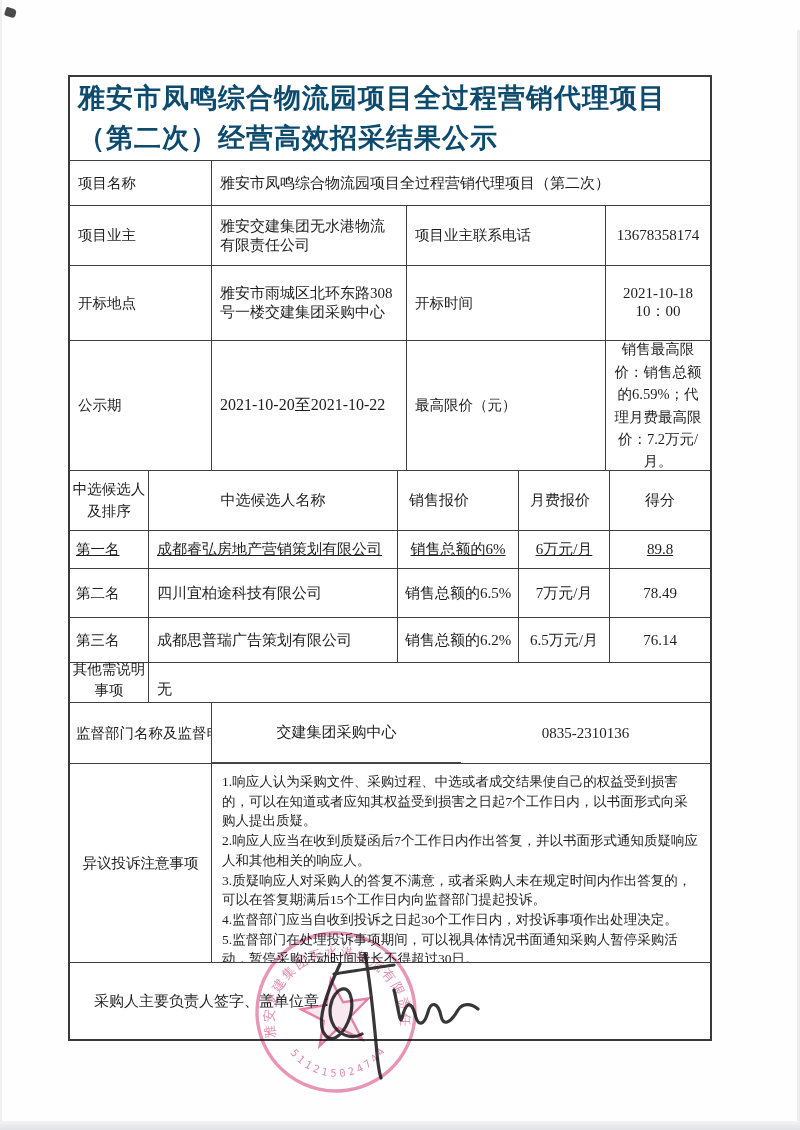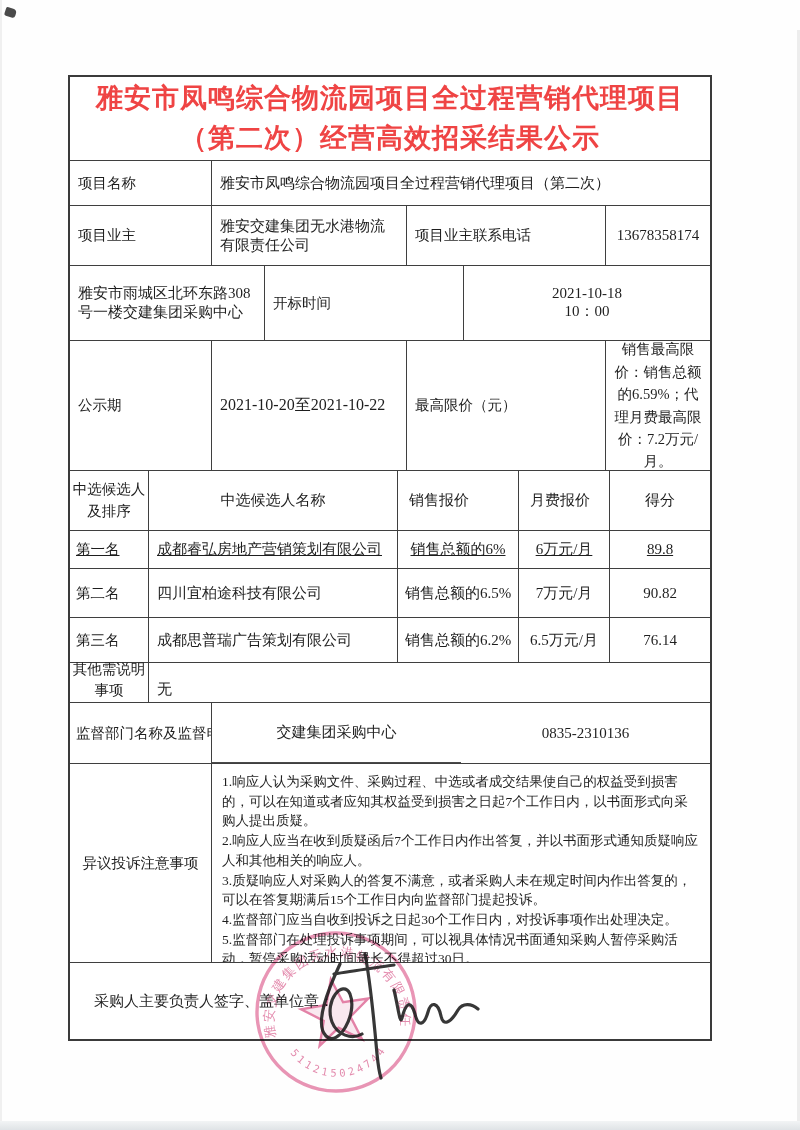--- a/index.html
+++ b/index.html
@@ -27,21 +27,21 @@
   .w142{width:142px;flex:0 0 auto;}
   .w195{width:195px;flex:0 0 auto;}
   .w199{width:199px;flex:0 0 auto;}
   .w75{width:79px;flex:0 0 auto;}
   .w249{width:249px;flex:0 0 auto;}
   .w121{width:121px;flex:0 0 auto;}
   .w91{width:91px;flex:0 0 auto;}
   .grow{flex:1 1 auto;}
 
   .title-row{height:84px;align-items:center;}
-  .title-cell{font-family:"Liberation Sans","DejaVu Sans",sans-serif;font-weight:bold;font-size:27px;line-height:1.45;text-align:center;letter-spacing:1px;color:#ef4444;padding:0 8px;justify-content:center;}
+  .title-cell{font-family:"Liberation Sans","DejaVu Sans",sans-serif;font-weight:bold;font-size:27px;line-height:1.45;letter-spacing:1px;color:#0c4a6e;padding:0 8px;justify-content:center;}
 
   .fs14{font-size:14.5px;}
   .fs15{font-size:15px;}
   .fs16{font-size:16px;}
   .prewrap{white-space:pre-line;}
   .nowrapclip{white-space:nowrap;overflow:hidden;}
 
   .r2{height:45px;} .r3{height:60px;} .r4{height:75px;} .r5{height:130px;}
   .r6{height:60px;} .r7{height:38px;text-decoration:underline;} .r8{height:49px;} .r9{height:45px;}
   .r10{height:40px;align-items:flex-end;} .r11{height:61px;} .r12{height:199px;} .r13{height:76px;}
@@ -78,20 +78,21 @@
   </div>
 
   <div class="trow r3">
     <div class="cell w142 pad fs14">项目业主</div>
     <div class="cell w195 pad fs15">雅安交建集团无水港物流有限责任公司</div>
     <div class="cell w199 pad fs14">项目业主联系电话</div>
     <div class="cell grow center fs15">13678358174</div>
   </div>
 
   <div class="trow r4">
+    <div class="cell w142 pad fs14">开标地点</div>
     <div class="cell w195 pad fs15">雅安市雨城区北环东路308号一楼交建集团采购中心</div>
     <div class="cell w199 pad fs14">开标时间</div>
     <div class="cell grow center fs15 prewrap">2021-10-18
 10：00</div>
   </div>
 
   <div class="trow r5">
     <div class="cell w142 pad fs14">公示期</div>
     <div class="cell w195 pad fs16">2021-10-20至2021-10-22</div>
     <div class="cell w199 pad fs14">最高限价（元）</div>
@@ -112,21 +113,21 @@
     <div class="cell w121 center fs15" style="padding:2px 5px;line-height:1.35;">销售总额的6%</div>
     <div class="cell w91 center fs15">6万元/月</div>
     <div class="cell grow center fs15">89.8</div>
   </div>
 
   <div class="trow r8">
     <div class="cell w75 fs14" style="padding-left:6px;">第二名</div>
     <div class="cell w249 pad fs15">四川宜柏途科技有限公司</div>
     <div class="cell w121 center fs15" style="padding:2px 5px;line-height:1.35;">销售总额的6.5%</div>
     <div class="cell w91 center fs15">7万元/月</div>
-    <div class="cell grow center fs15">90.82</div>
+    <div class="cell grow center fs15">78.49</div>
   </div>
 
   <div class="trow r9">
     <div class="cell w75 fs14" style="padding-left:6px;">第三名</div>
     <div class="cell w249 pad fs15">成都思普瑞广告策划有限公司</div>
     <div class="cell w121 center fs15" style="padding:2px 5px;line-height:1.35;text-align:right;">销售总额的6.2%</div>
     <div class="cell w91 center fs15">6.5万元/月</div>
     <div class="cell grow center fs15">76.14</div>
   </div>
 

